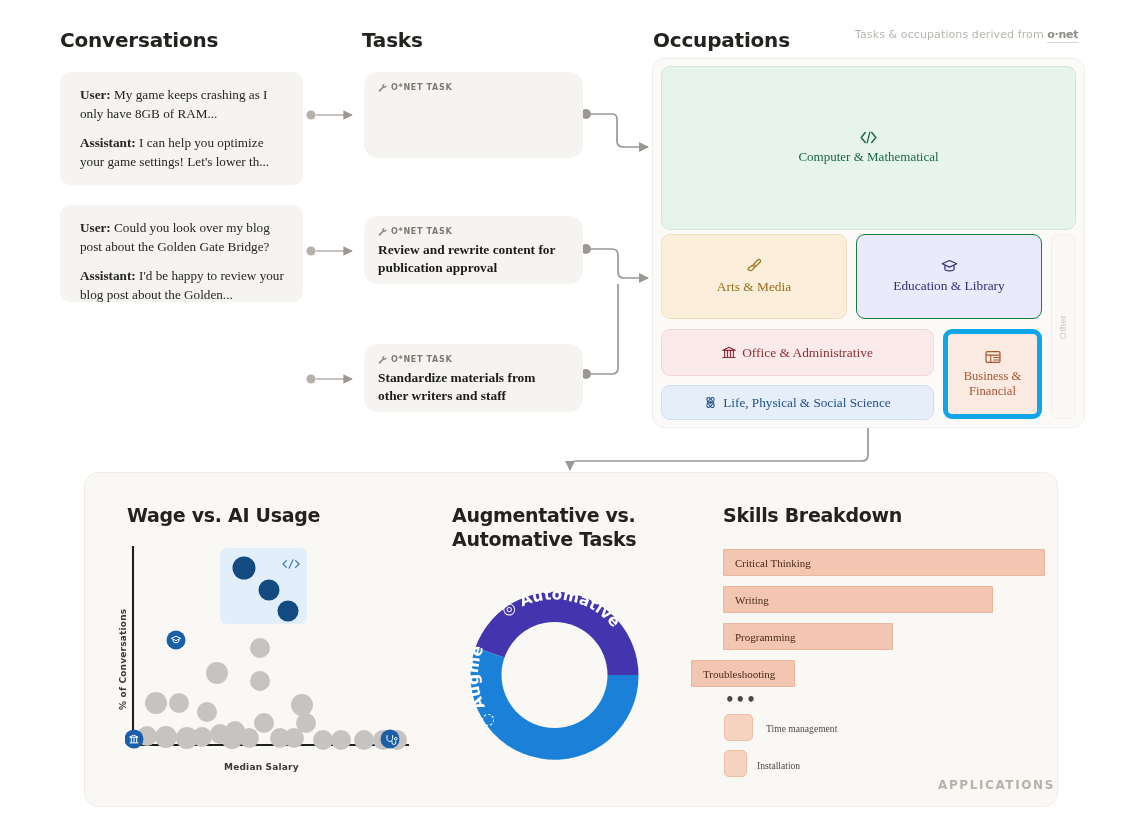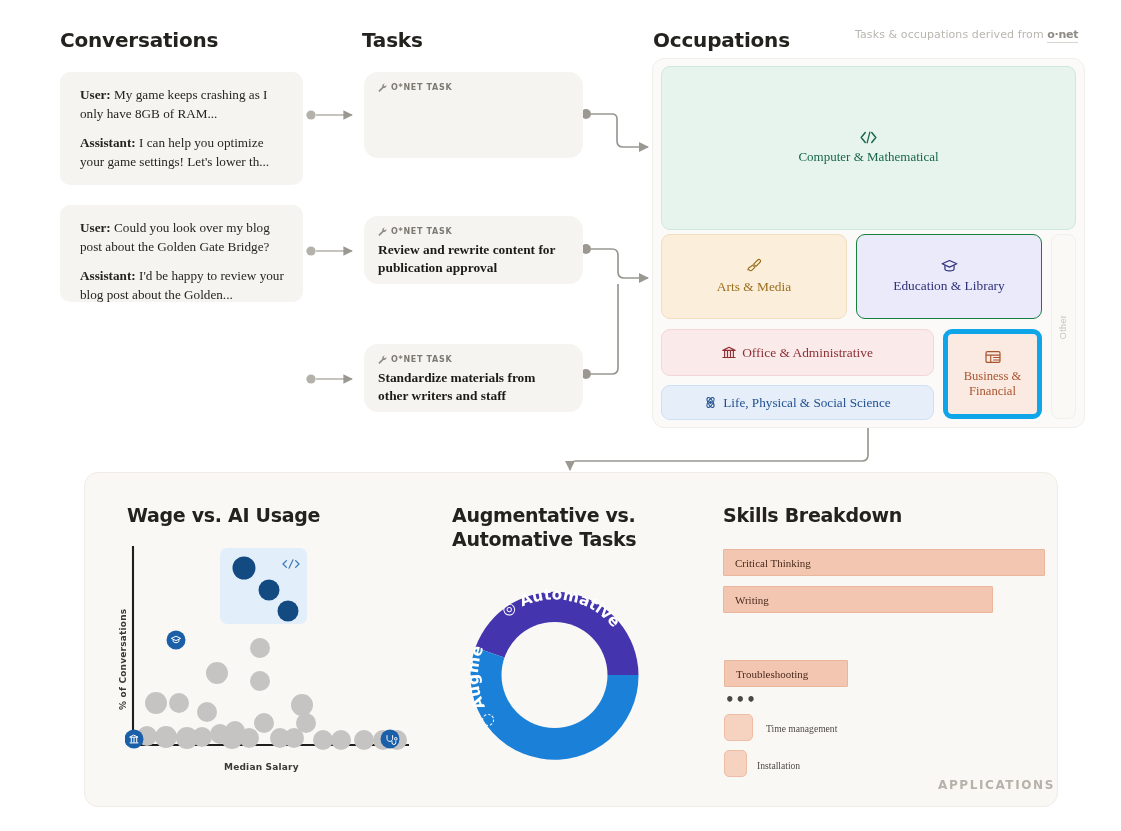--- a/index.html
+++ b/index.html
@@ -342,21 +342,24 @@
   </svg>
 
   <div class="abs panel-title" style="left:723px;top:503px;">Skills Breakdown</div>
 
   <div class="abs skill-bar" style="left:723px;top:549px;width:322px;height:27px;">
     <span>Critical Thinking</span>
   </div>
   <div class="abs skill-bar" style="left:723px;top:586px;width:270px;height:27px;">
     <span>Writing</span>
   </div>
-  <div class="abs skill-bar" style="left:724px;top:660px;width:124px;height:27px;">
+  <div class="abs skill-bar" style="left:723px;top:623px;width:170px;height:27px;">
+    <span>Programming</span>
+  </div>
+  <div class="abs skill-bar" style="left:691px;top:660px;width:104px;height:27px;">
     <span>Troubleshooting</span>
   </div>
   <div class="abs skill-dots" style="left:725px;top:693px;">•••</div>
 
   <div class="abs legend-sw" style="left:724px;top:714px;width:29px;height:27px;"></div>
   <div class="abs legend-txt" style="left:766px;top:723px;">Time management</div>
 
   <div class="abs legend-sw" style="left:724px;top:750px;width:23px;height:27px;"></div>
   <div class="abs legend-txt" style="left:757px;top:760px;">Installation</div>
 

